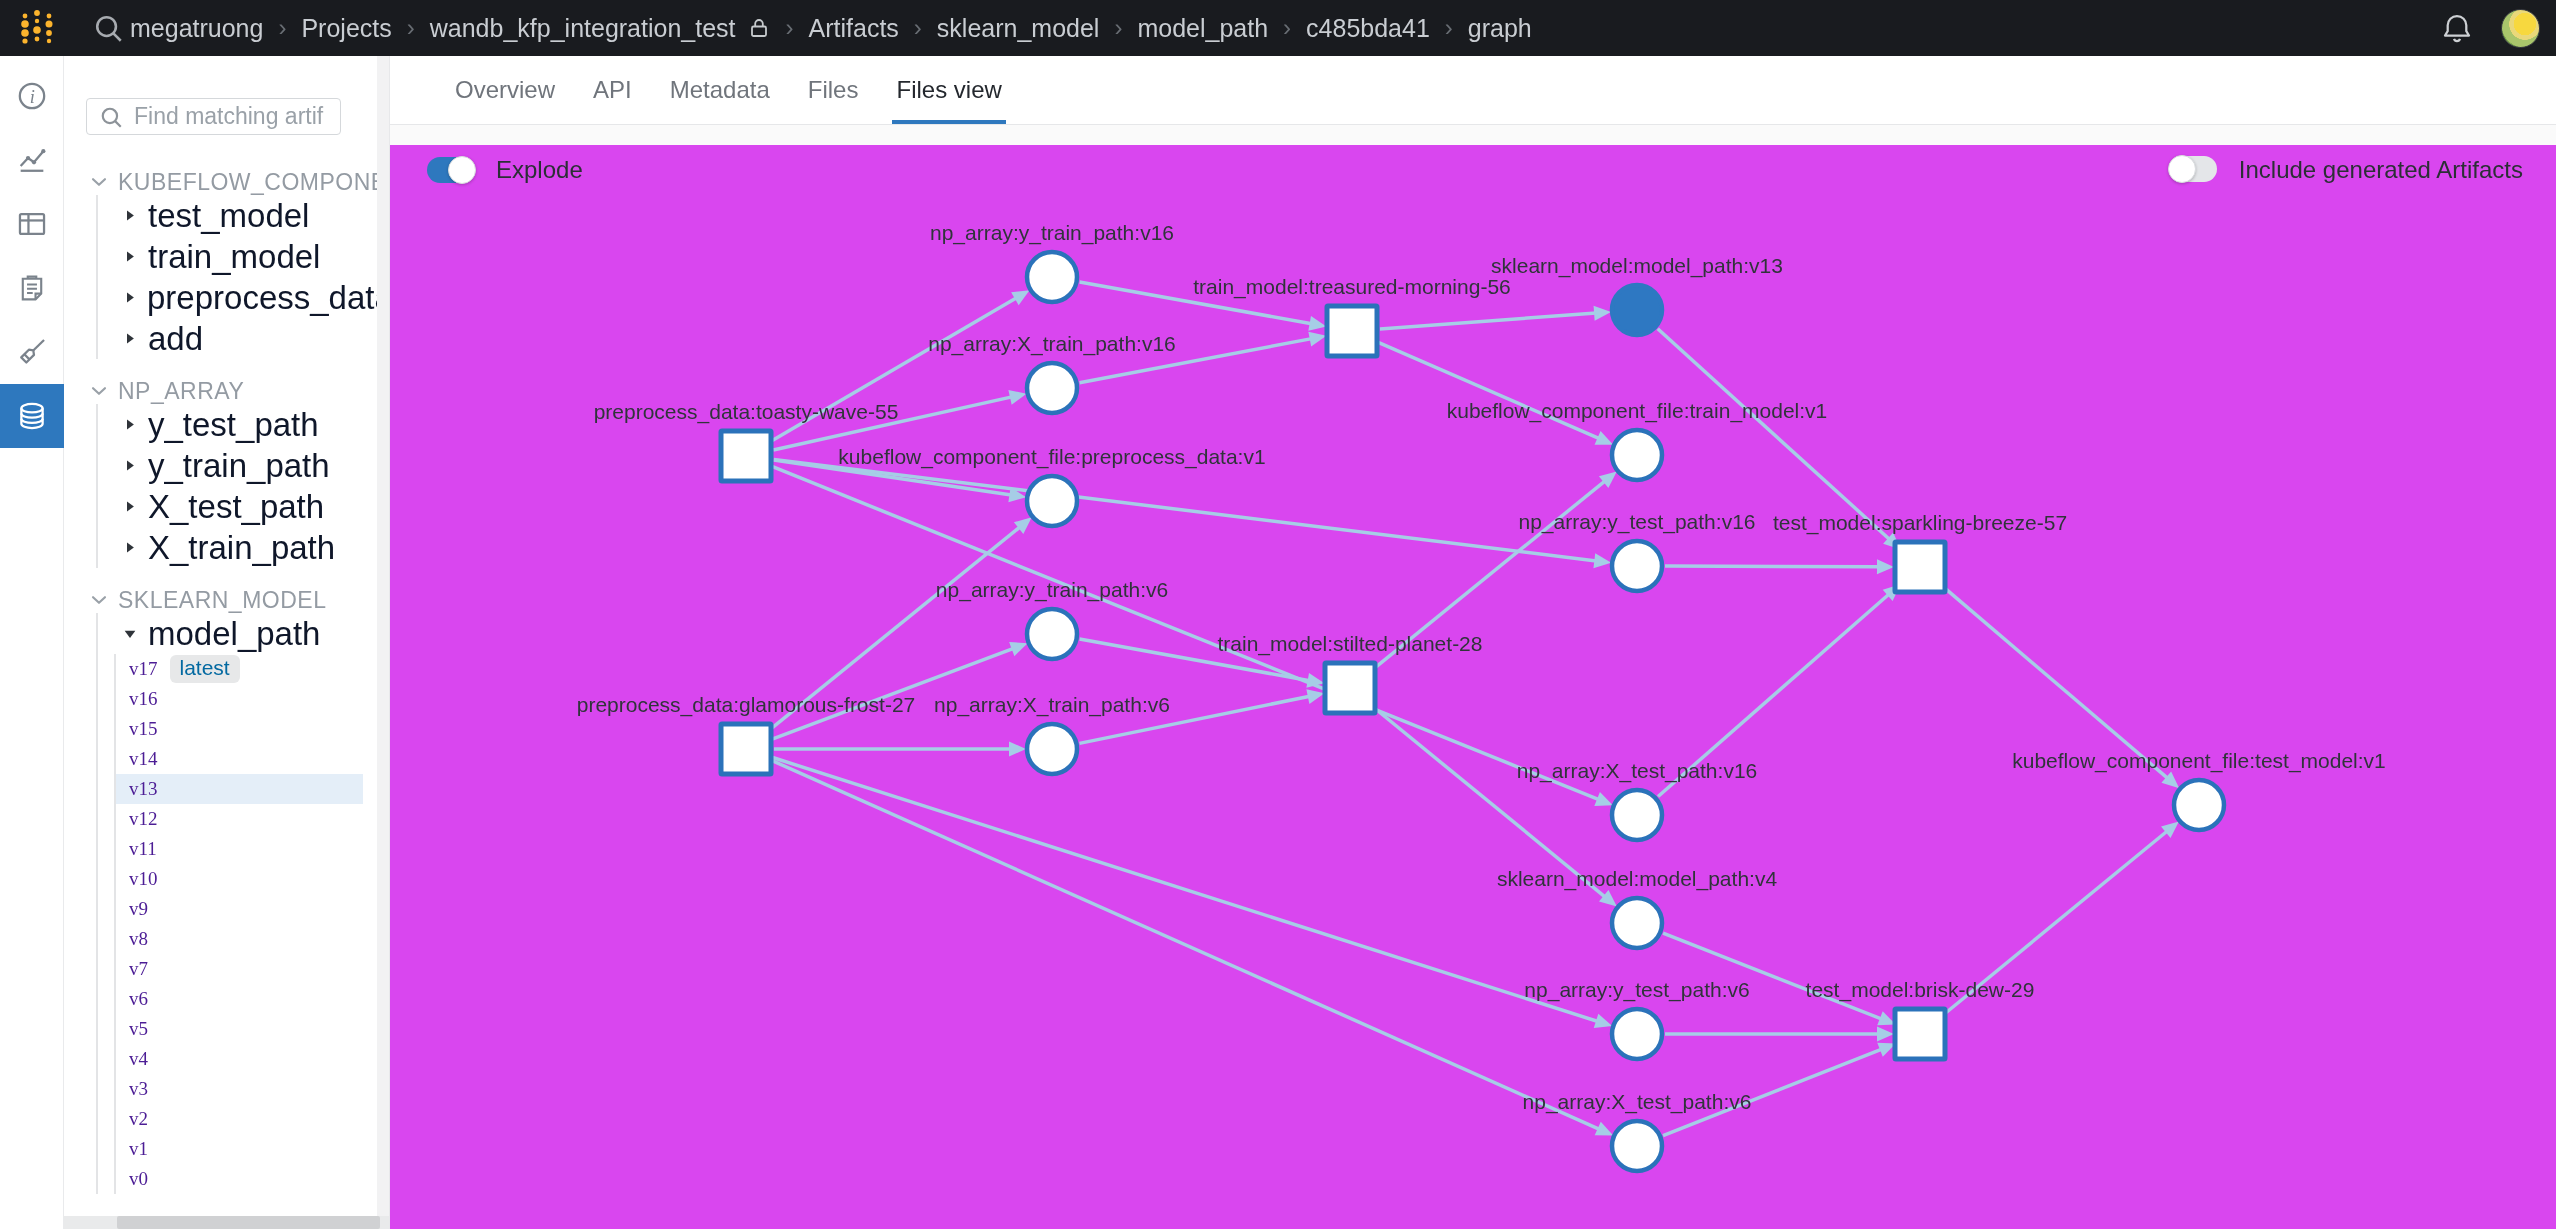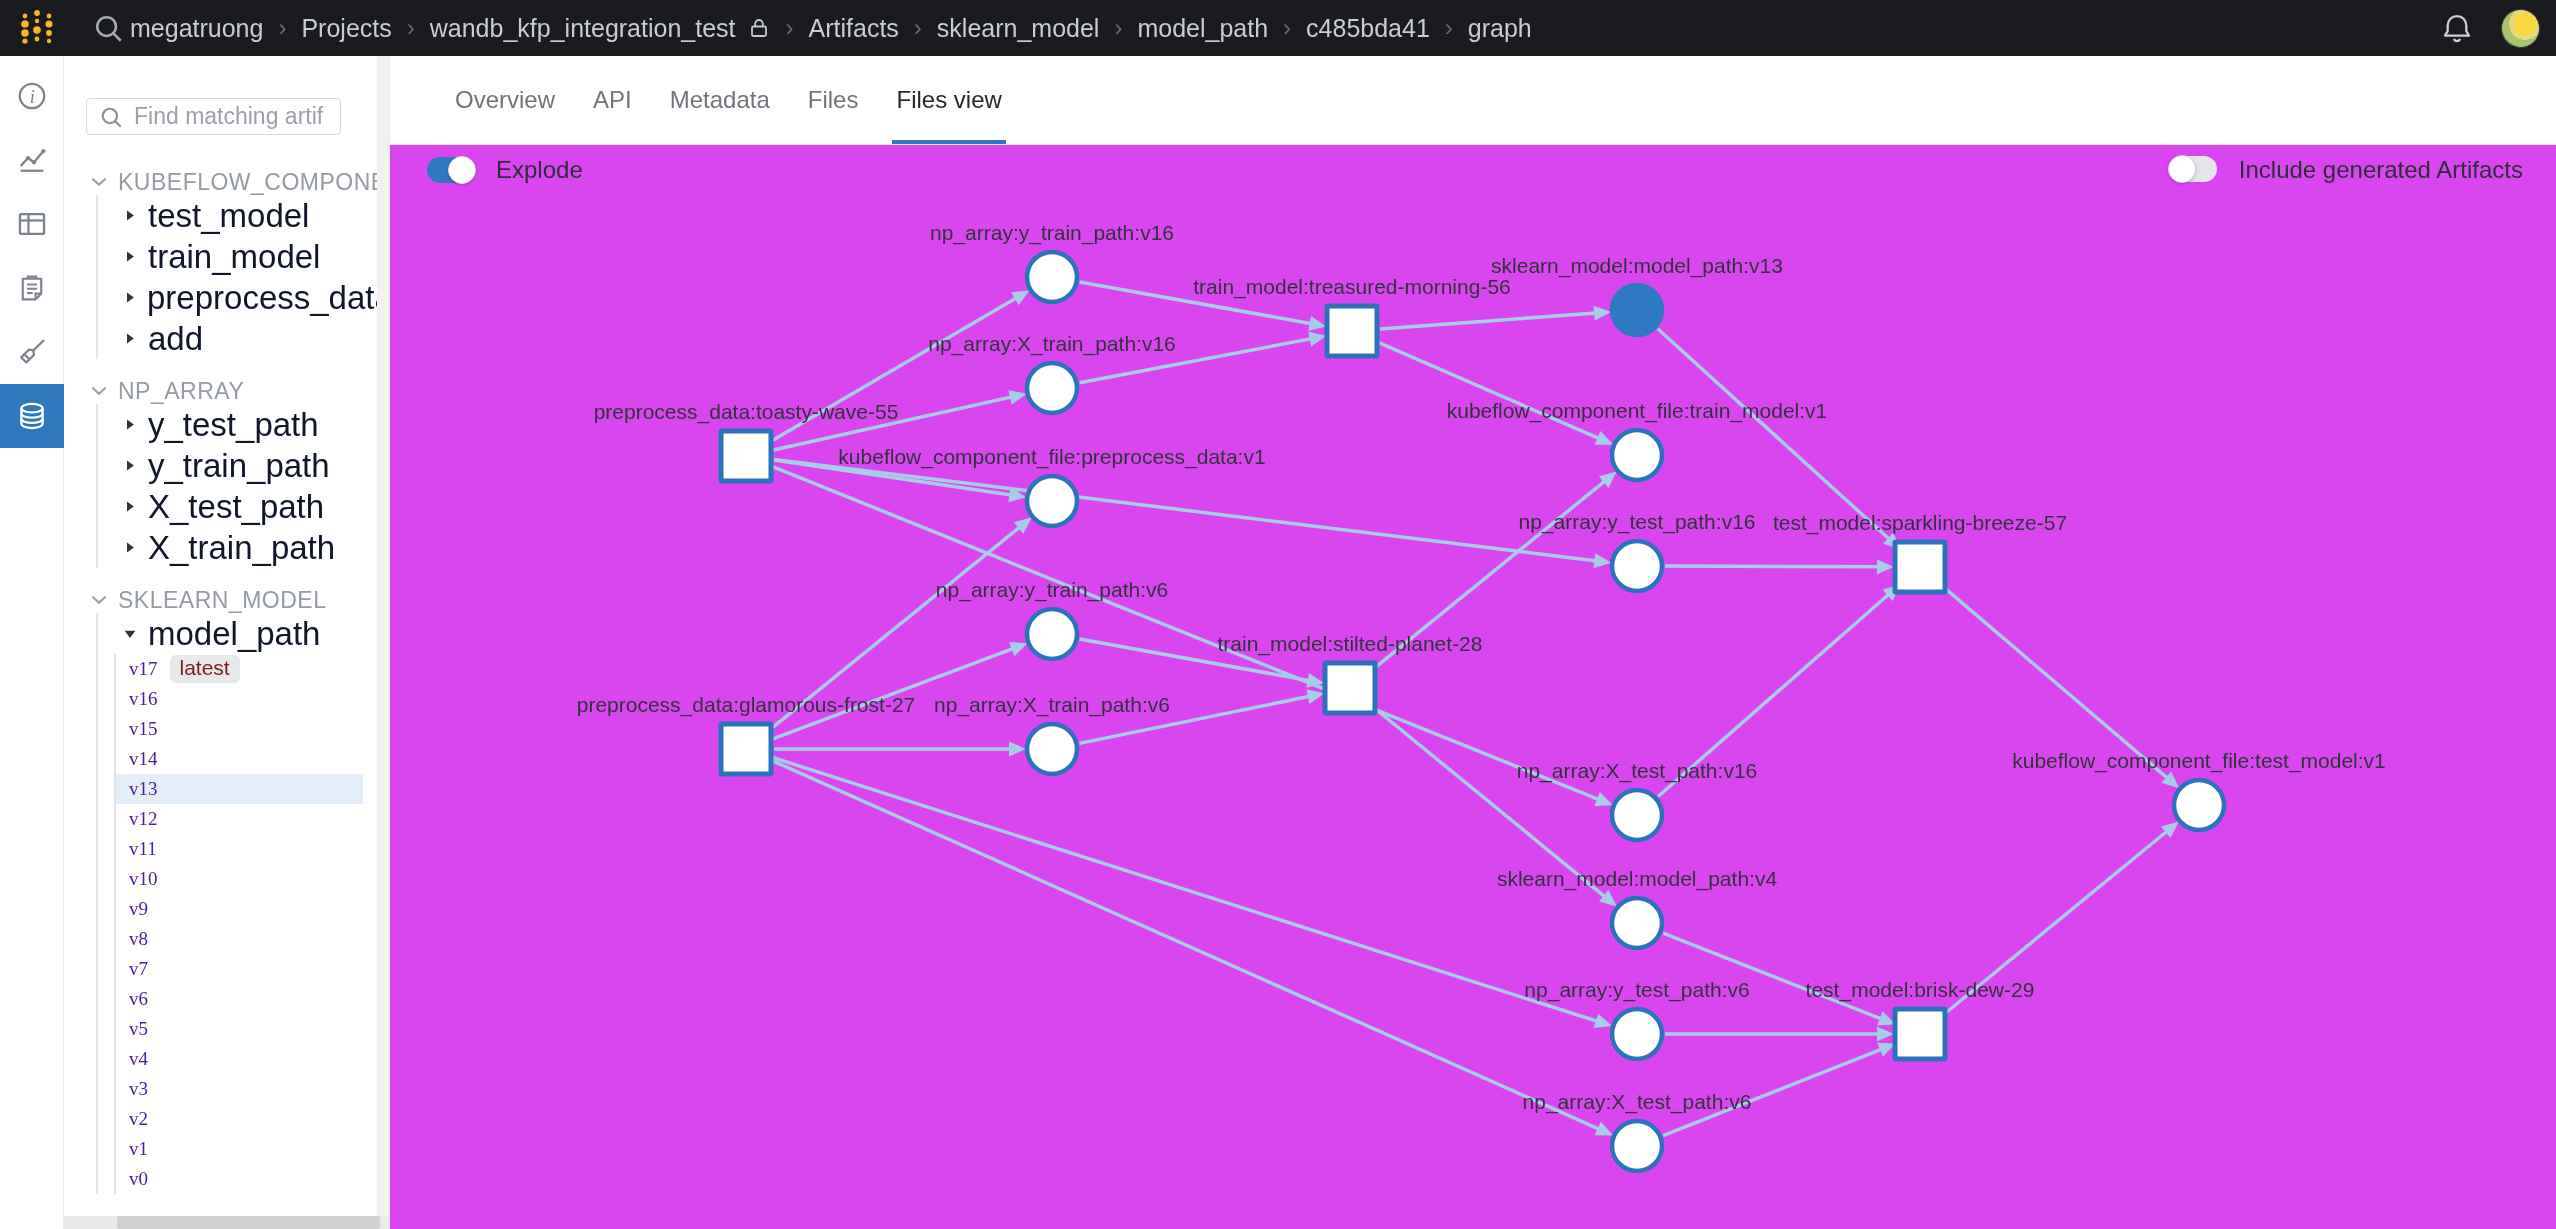--- a/index.html
+++ b/index.html
@@ -47,27 +47,27 @@
   .sec-header .sec-label { font-size:23px; color:#949ba3; letter-spacing:.5px; margin-left:8px;
                            white-space:nowrap; overflow:hidden; }
   .sec-body { margin-left:32px; border-left:2px solid #e3e4e6; }
   .tree-item { height:41px; display:flex; align-items:center; padding-left:24px; cursor:pointer; }
   .tree-item .tri { width:16px; display:flex; align-items:center; }
   .tree-item .item-label { font-size:33px; color:#0f172a; margin-left:10px; white-space:nowrap; }
   .version-list { margin-left:16px; border-left:2px solid #e3e4e6; width:249px; }
   .version-row { height:30px; display:flex; align-items:center; padding-left:13px; gap:12px; cursor:pointer; }
   .version-row.selected { background:#e4eef8; }
   .version-label { font-size:19px; color:#4c1d95;font-family:Liberation Serif, serif; }
-  .latest-badge { font-size:21px; color:#7f1d1d; background:#e7e8e9; border-radius:6px; padding:1px 10px 3px; }
+  .latest-badge { font-size:21px; color:#0369a1; background:#e7e8e9; border-radius:6px; padding:1px 10px 3px; }
   #vscrollbar { position:absolute; right:0; top:0; bottom:13px; width:12px; background:#f2f2f3; }
   #hscrollbar { position:absolute; left:0; right:0; bottom:0; height:13px; background:#e9eaeb; }
   #hscrollbar .thumb { position:absolute; left:53px; width:263px; top:0; bottom:0; background:#d0d1d3; border-radius:2px; cursor:pointer; }
 
   
-  #tabbar { position:absolute; left:390px; right:0; top:56px; height:89px; background:#ffffff;
+  #tabbar { position:absolute; left:390px; right:0; top:56px; height:69px; background:#ffffff;
             border-bottom:1px solid #e6e7e9; display:flex; align-items:stretch; padding-left:63px; gap:34px; }
   .tab { font-size:24px; color:#70757c; display:flex; align-items:center; position:relative; padding:0 2px; cursor:pointer; }
   .tab.active { color:#24282e; }
   .tab.active::after { content:""; position:absolute; left:-2px; right:-2px; bottom:0; height:4px; background:#2e78be; }
 
   
   #canvas { position:absolute; left:390px; right:0; top:145px; bottom:0; background:#d946ef; overflow:hidden; }
   #graph-svg { position:absolute; left:0; top:0; }
   .toolbar-left { position:absolute; left:37px; top:11px; display:flex; align-items:center; gap:21px; z-index:3; }
   .toolbar-right { position:absolute; right:33px; top:11px; display:flex; gap:22px; z-index:3; }

